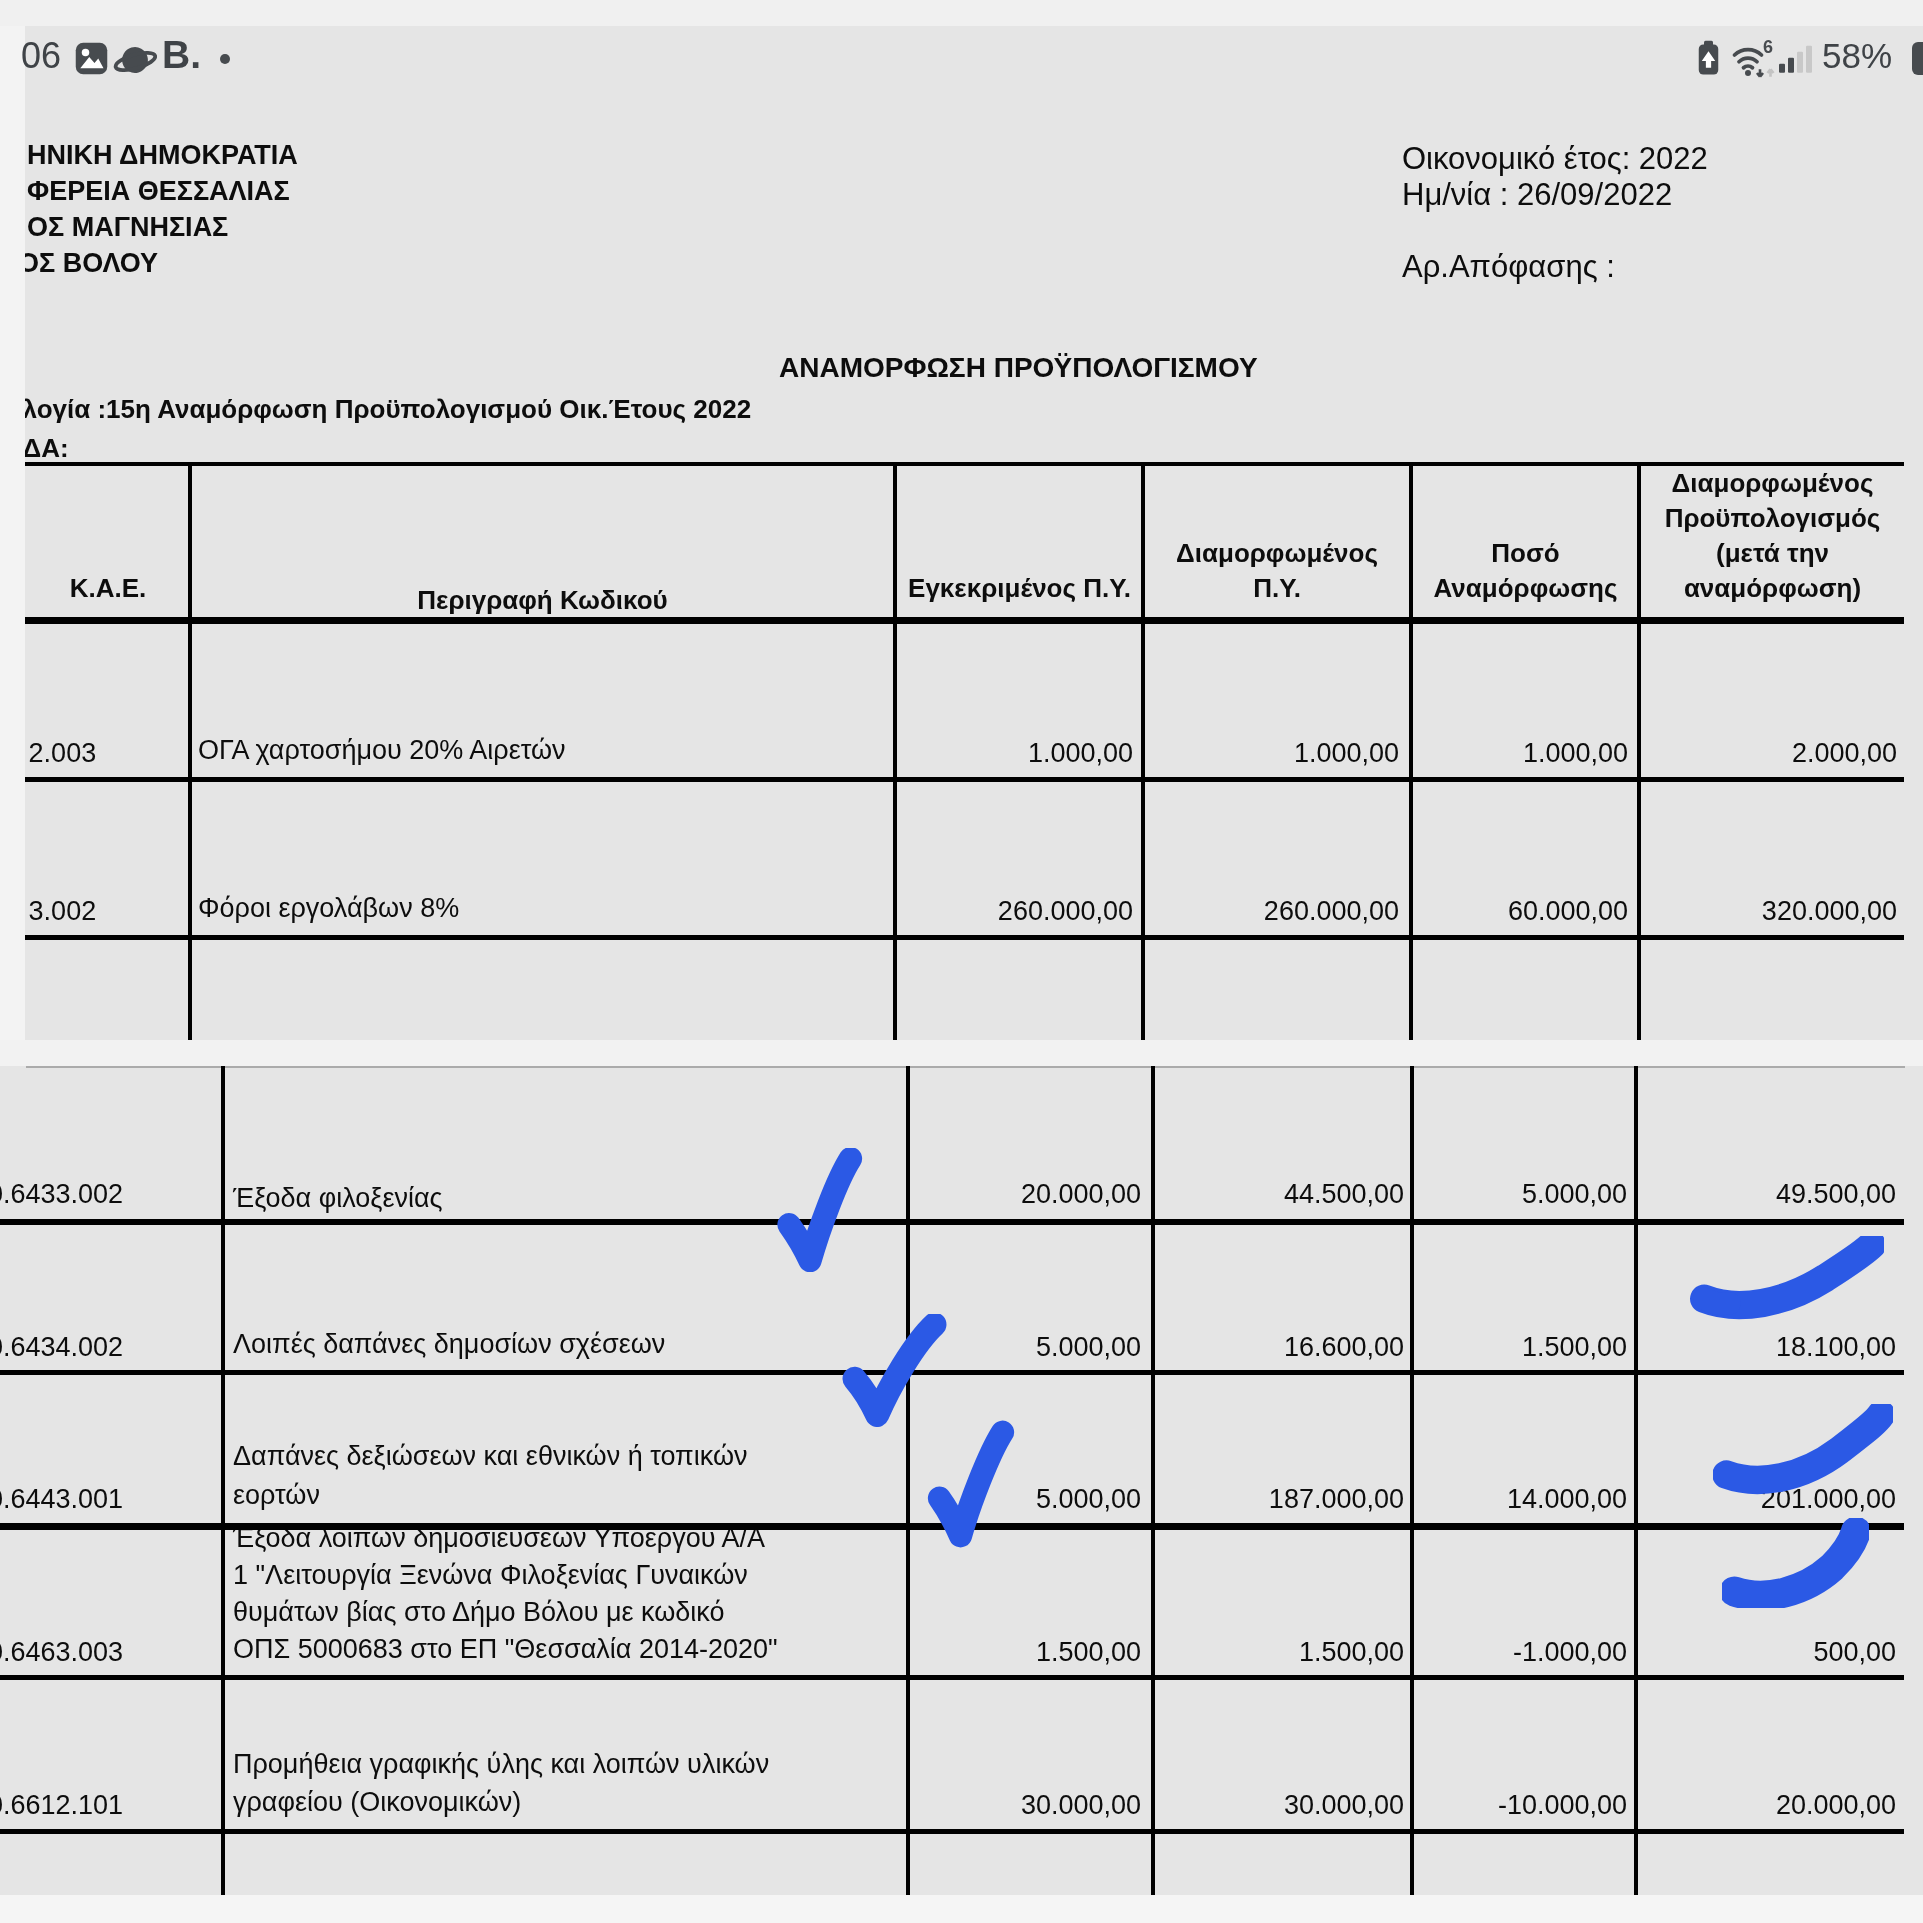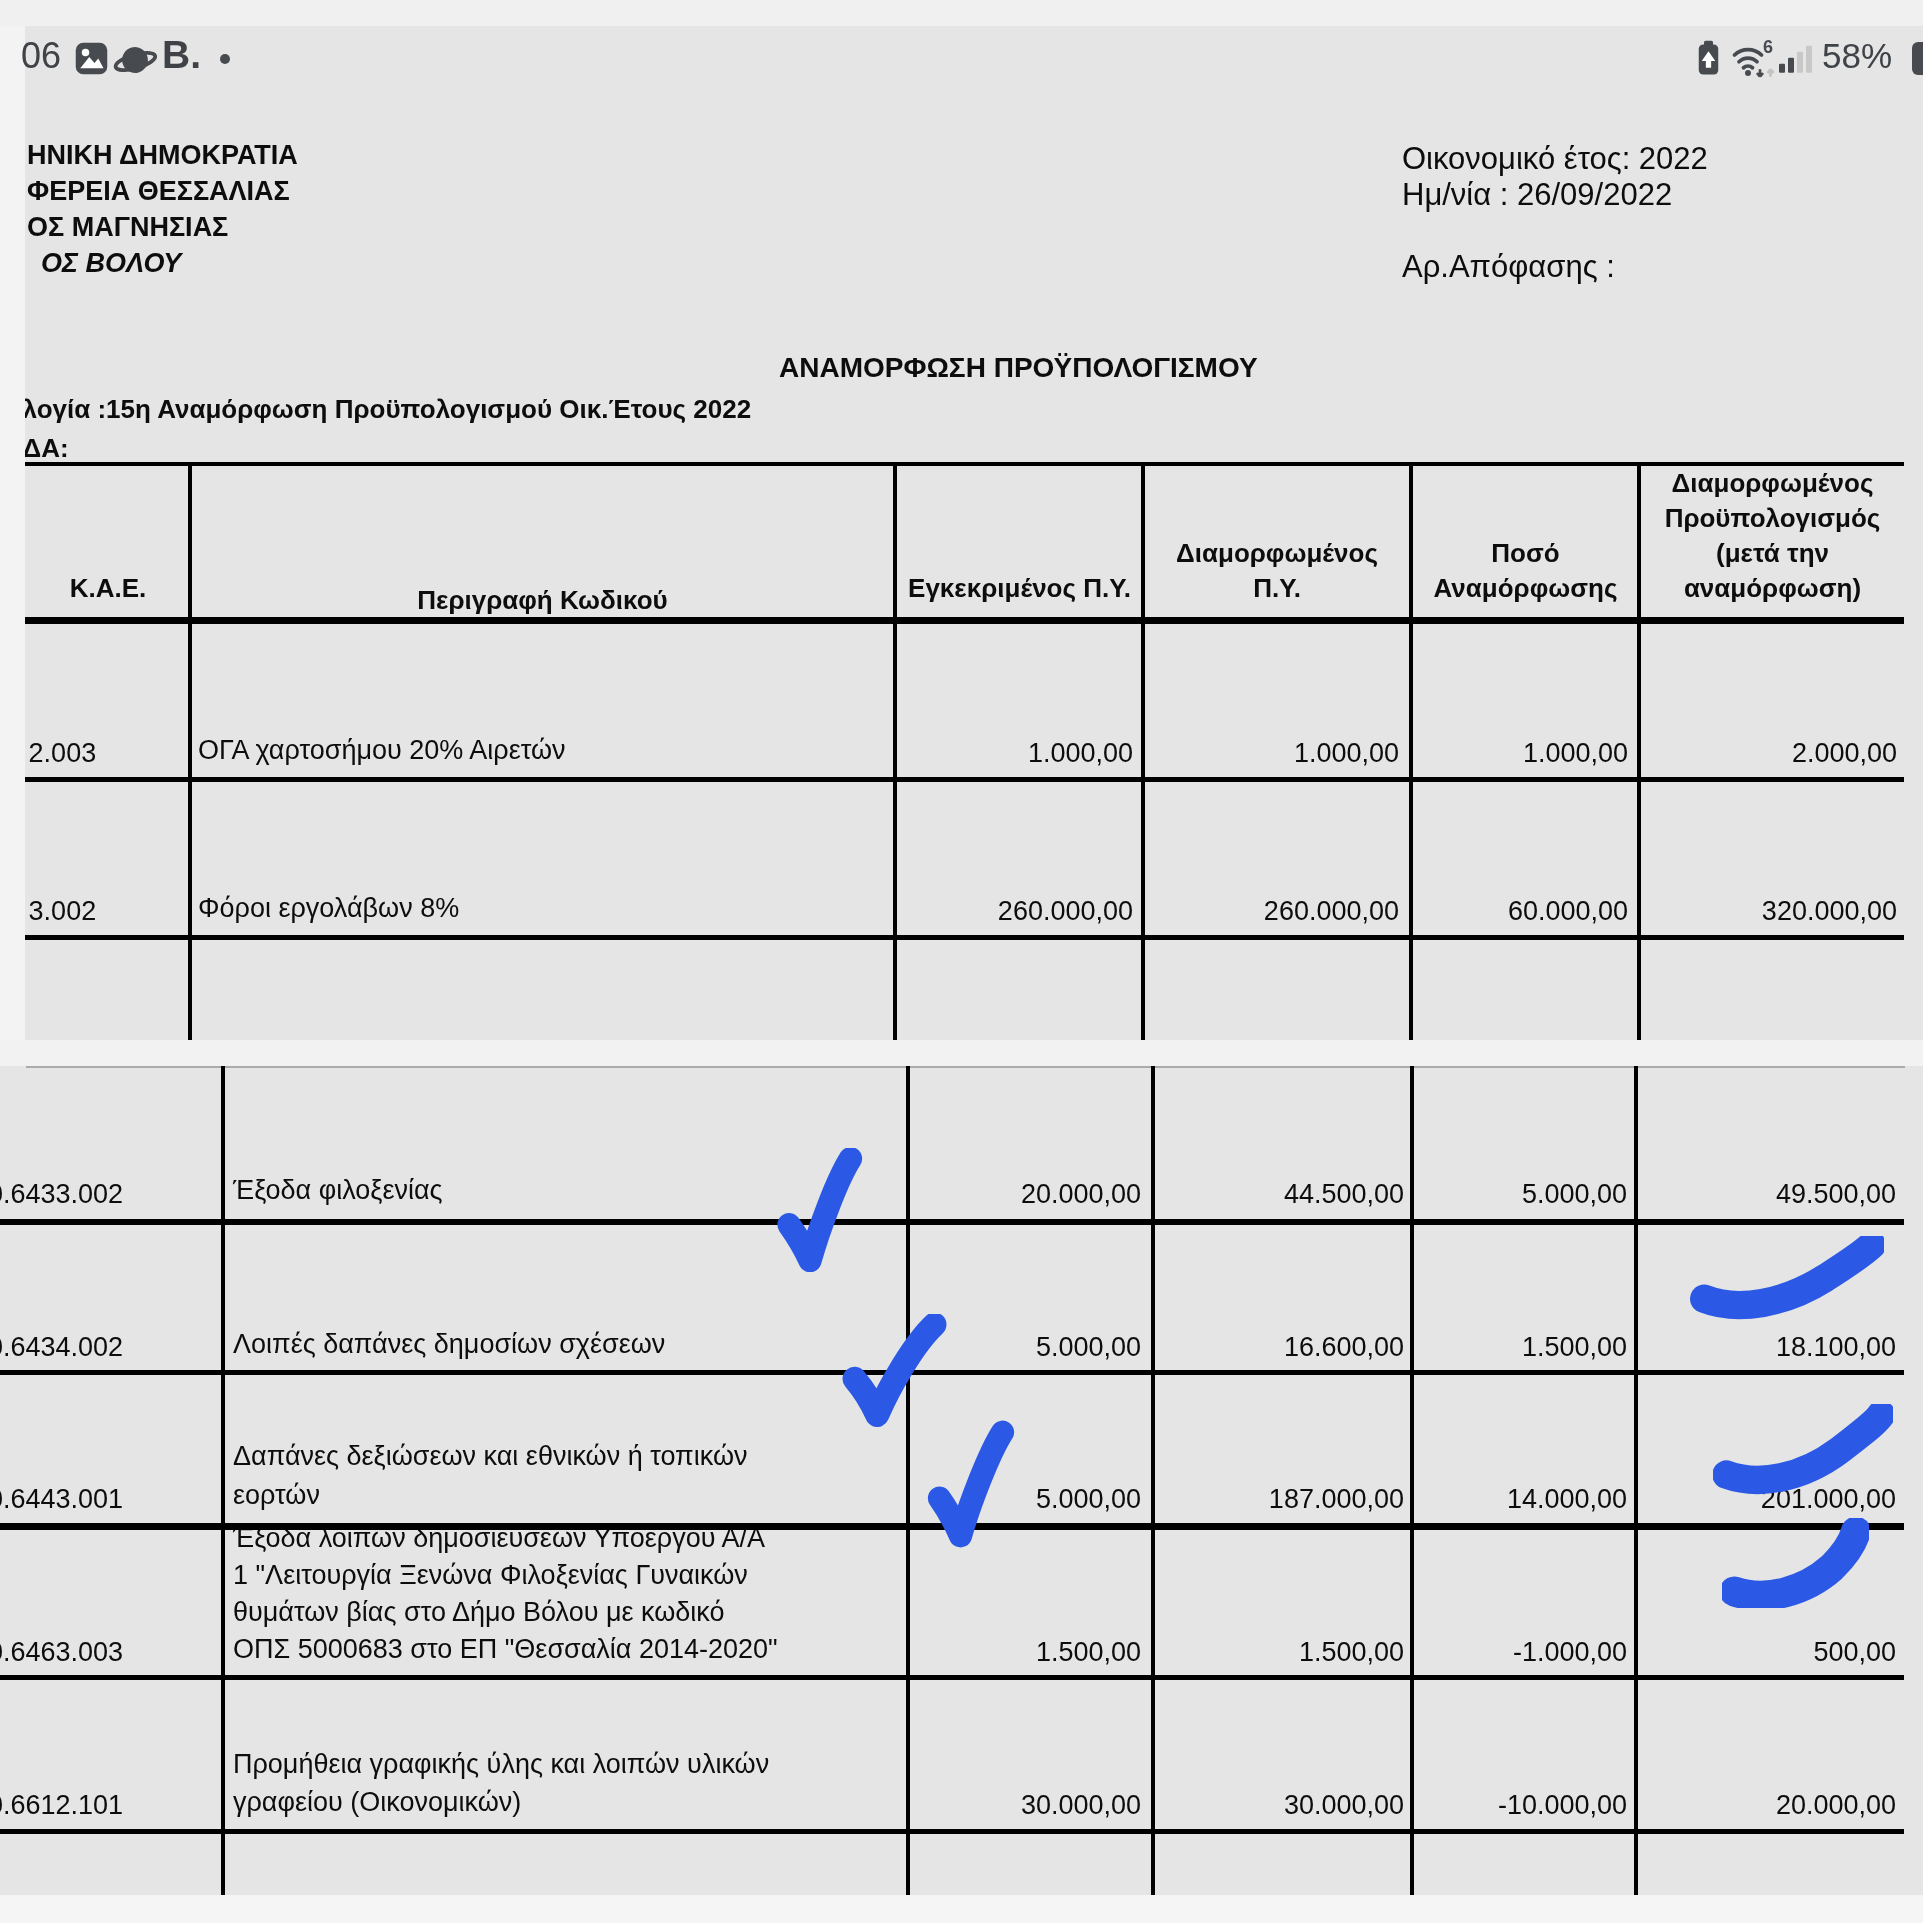--- a/index.html
+++ b/index.html
@@ -109,21 +109,21 @@
   </div>
 
   <div class="leftstrip"></div>
   <div class="gapband"></div>
   <div class="bottomband"></div>
 
   <div>
     <div class="doc-line" style="left:27px;top:140px;">ΗΝΙΚΗ ΔΗΜΟΚΡΑΤΙΑ</div>
     <div class="doc-line" style="left:27px;top:176px;">ΦΕΡΕΙΑ ΘΕΣΣΑΛΙΑΣ</div>
     <div class="doc-line" style="left:27px;top:212px;">ΟΣ ΜΑΓΝΗΣΙΑΣ</div>
-    <div class="doc-line" style="left:41px;top:248px;font-style:italic;">ΟΣ ΒΟΛΟΥ</div>
+    <div class="doc-line" style="left:18px;top:248px;">ΟΣ ΒΟΛΟΥ</div>
 
     <div class="doc-line-r" style="left:1402px;top:141px;">Οικονομικό έτος: 2022</div>
     <div class="doc-line-r" style="left:1402px;top:177px;">Ημ/νία : 26/09/2022</div>
     <div class="doc-line-r" style="left:1402px;top:249px;">Αρ.Απόφασης :</div>
   </div>
 
   <div class="doc-title" style="left:779px;top:352px;width:473px;">ΑΝΑΜΟΡΦΩΣΗ ΠΡΟΫΠΟΛΟΓΙΣΜΟΥ</div>
   <div class="doc-line" style="left:22.5px;top:394px;font-size:26px;">λογία :15η Αναμόρφωση Προϋπολογισμού Οικ.Έτους 2022</div>
   <div class="doc-line" style="left:22.5px;top:433px;font-size:26px;">ΔΑ:</div>
 
@@ -177,21 +177,21 @@
     <div class="hline" style="top:609px;width:1904px;height:5.3px;"></div>
     <div class="hline" style="top:763px;width:1904px;height:5.3px;"></div>
     <div class="vline" style="left:221px;height:829px;"></div>
     <div class="vline" style="left:906px;height:829px;"></div>
     <div class="vline" style="left:1151px;height:829px;"></div>
     <div class="vline" style="left:1410px;height:829px;"></div>
     <div class="vline" style="left:1634px;height:829px;"></div>
 
     <div>
       <div class="cell kae" style="left:-12px;top:1.5px;width:233px;height:151px;">0.6433.002</div>
-      <div class="cell desc" style="left:233px;top:3px;width:661px;height:148px;">Έξοδα φιλοξενίας</div>
+      <div class="cell desc" style="left:233px;top:11px;width:661px;height:148px;">Έξοδα φιλοξενίας</div>
       <div class="cell num" style="left:909px;top:1.5px;width:232px;height:151px;">20.000,00</div>
       <div class="cell num" style="left:1155px;top:1.5px;width:249px;height:151px;">44.500,00</div>
       <div class="cell num" style="left:1414px;top:1.5px;width:213px;height:151px;">5.000,00</div>
       <div class="cell num" style="left:1637px;top:1.5px;width:259px;height:151px;">49.500,00</div>
     </div>
 
     <div>
       <div class="cell kae" style="left:-12px;top:158px;width:233px;height:147px;">0.6434.002</div>
       <div class="cell desc" style="left:233px;top:158px;width:661px;height:147px;">Λοιπές δαπάνες δημοσίων σχέσεων</div>
       <div class="cell num" style="left:909px;top:158px;width:232px;height:147px;">5.000,00</div>

